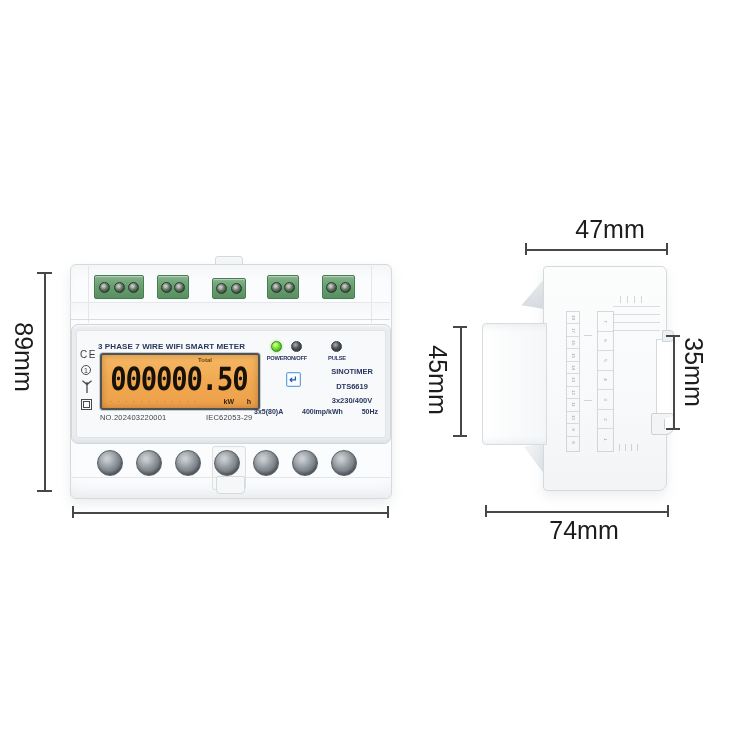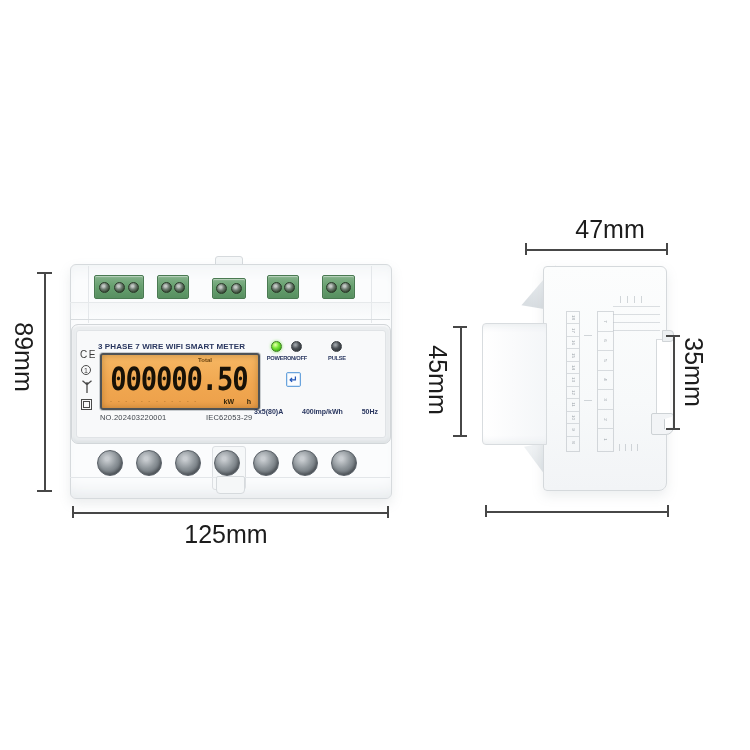--- a/index.html
+++ b/index.html
@@ -174,20 +174,25 @@
 
   <div class="abs led led-on" style="left:271px;top:341px;"></div>
   <div class="abs led led-off" style="left:291px;top:341px;"></div>
   <div class="abs led led-off" style="left:331px;top:341px;"></div>
   <div class="abs led-label" style="left:277px;top:355px;">POWER</div>
   <div class="abs led-label" style="left:297px;top:355px;">ON/OFF</div>
   <div class="abs led-label" style="left:337px;top:355px;">PULSE</div>
 
   <div class="abs enter-btn">↵</div>
 
+  <div class="abs brand-col">
+    <div>SINOTIMER</div>
+    <div>DTS6619</div>
+    <div>3x230/400V</div>
+  </div>
 
   <div class="abs specs-row">
     <span>3x5(80)A</span>
     <span>400imp/kWh</span>
     <span>50Hz</span>
   </div>
 
   <div class="abs serial">NO.202403220001</div>
   <div class="abs standard">IEC62053-29</div>
 
@@ -285,34 +290,34 @@
   <div class="abs sv-mark" style="left:584px;top:400px;width:8px;height:1px;"></div>
 
   <div class="abs dim-line" style="left:44px;top:273px;width:1.5px;height:218px;"></div>
   <div class="abs dim-line" style="left:37px;top:272px;width:15px;height:1.5px;"></div>
   <div class="abs dim-line" style="left:37px;top:490px;width:15px;height:1.5px;"></div>
   <div class="abs dim-label rot" style="left:-11px;top:344px;width:70px;height:26px;">89mm</div>
 
   <div class="abs dim-line" style="left:72px;top:512px;width:316px;height:1.5px;"></div>
   <div class="abs dim-line" style="left:72px;top:506px;width:1.5px;height:12px;"></div>
   <div class="abs dim-line" style="left:387px;top:506px;width:1.5px;height:12px;"></div>
-  <div class="abs dim-label" style="left:151px;top:521px;width:150px;">125mm</div>
 
   <div class="abs dim-line" style="left:525px;top:249px;width:142px;height:1.5px;"></div>
   <div class="abs dim-line" style="left:525px;top:243px;width:1.5px;height:12px;"></div>
   <div class="abs dim-line" style="left:666px;top:243px;width:1.5px;height:12px;"></div>
   <div class="abs dim-label" style="left:550px;top:216px;width:120px;">47mm</div>
 
   <div class="abs dim-line" style="left:460px;top:326px;width:1.5px;height:110px;"></div>
   <div class="abs dim-line" style="left:453px;top:326px;width:14px;height:1.5px;"></div>
   <div class="abs dim-line" style="left:453px;top:435px;width:14px;height:1.5px;"></div>
   <div class="abs dim-label rot" style="left:403px;top:367px;width:70px;height:26px;">45mm</div>
 
   <div class="abs dim-line" style="left:673px;top:335px;width:1.5px;height:94px;"></div>
   <div class="abs dim-line" style="left:666px;top:335px;width:14px;height:1.5px;"></div>
   <div class="abs dim-line" style="left:666px;top:428px;width:14px;height:1.5px;"></div>
   <div class="abs dim-label rot" style="left:659px;top:359px;width:70px;height:26px;">35mm</div>
 
   <div class="abs dim-line" style="left:485px;top:511px;width:183px;height:1.5px;"></div>
   <div class="abs dim-line" style="left:485px;top:505px;width:1.5px;height:12px;"></div>
   <div class="abs dim-line" style="left:667px;top:505px;width:1.5px;height:12px;"></div>
+  <div class="abs dim-label" style="left:524px;top:517px;width:120px;">74mm</div>
 
 </div>
 
 </body></html>

